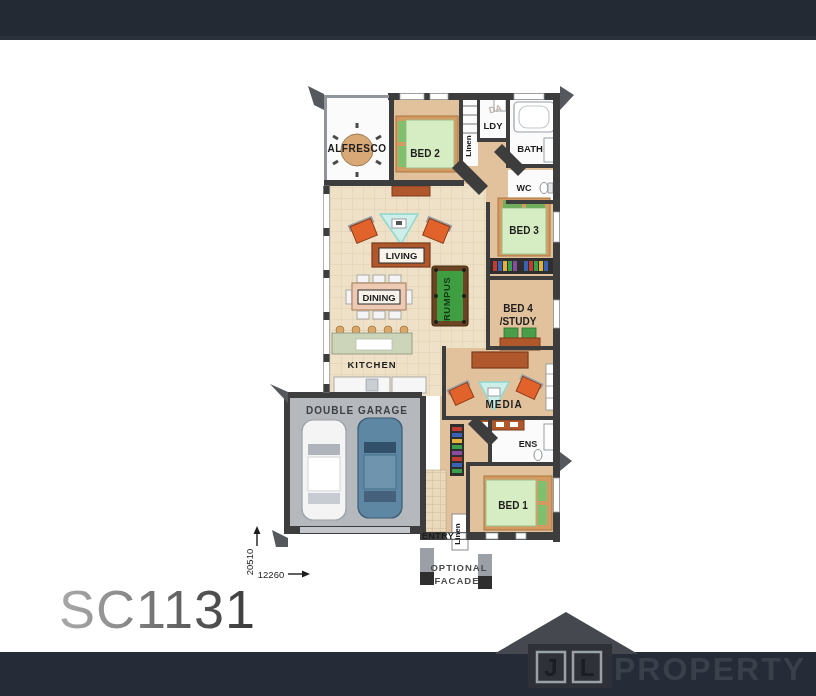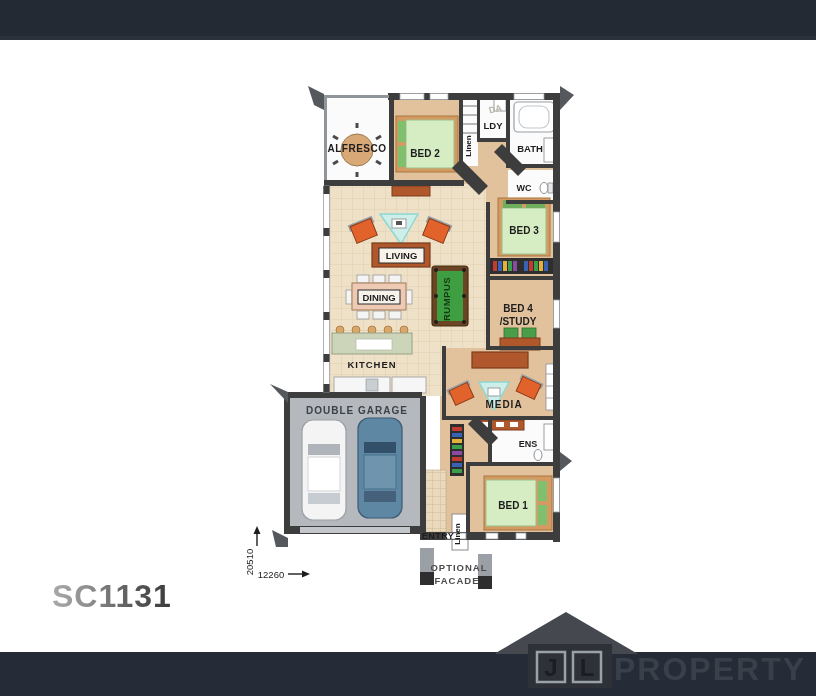--- a/index.html
+++ b/index.html
@@ -3,22 +3,22 @@
 <meta charset="utf-8">
 <style>
   html,body{margin:0;padding:0;}
   body{
     width:816px;height:696px;position:relative;overflow:hidden;
     background:#ffffff;font-family:"Liberation Sans",sans-serif;
   }
   .topbar{position:absolute;left:0;top:0;width:816px;height:40px;background:#232a33;border-bottom:4px solid #2a313b;box-sizing:border-box;}
   .bottombar{position:absolute;left:0;top:652px;width:816px;height:44px;background:#252c37;}
   .plan-code{
-    position:absolute;left:52px;top:578px;
-    font-size:32px;font-weight:bold;letter-spacing:1px;
+    position:absolute;left:59px;top:578px;
+    font-size:54px;font-weight:normal;letter-spacing:1px;
     background:linear-gradient(90deg,#a9a9a9 0%,#8e8e8e 30%,#565656 70%,#3a3a3a 100%);
     -webkit-background-clip:text;background-clip:text;color:transparent;
   }
   .logo-wrap{position:absolute;left:496px;top:610px;width:316px;height:82px;z-index:5;}
   svg text{font-family:"Liberation Sans",sans-serif;}
   .rlabel{font-weight:bold;fill:#1d1d1d;}
 </style>
 </head>
 <body>
 

